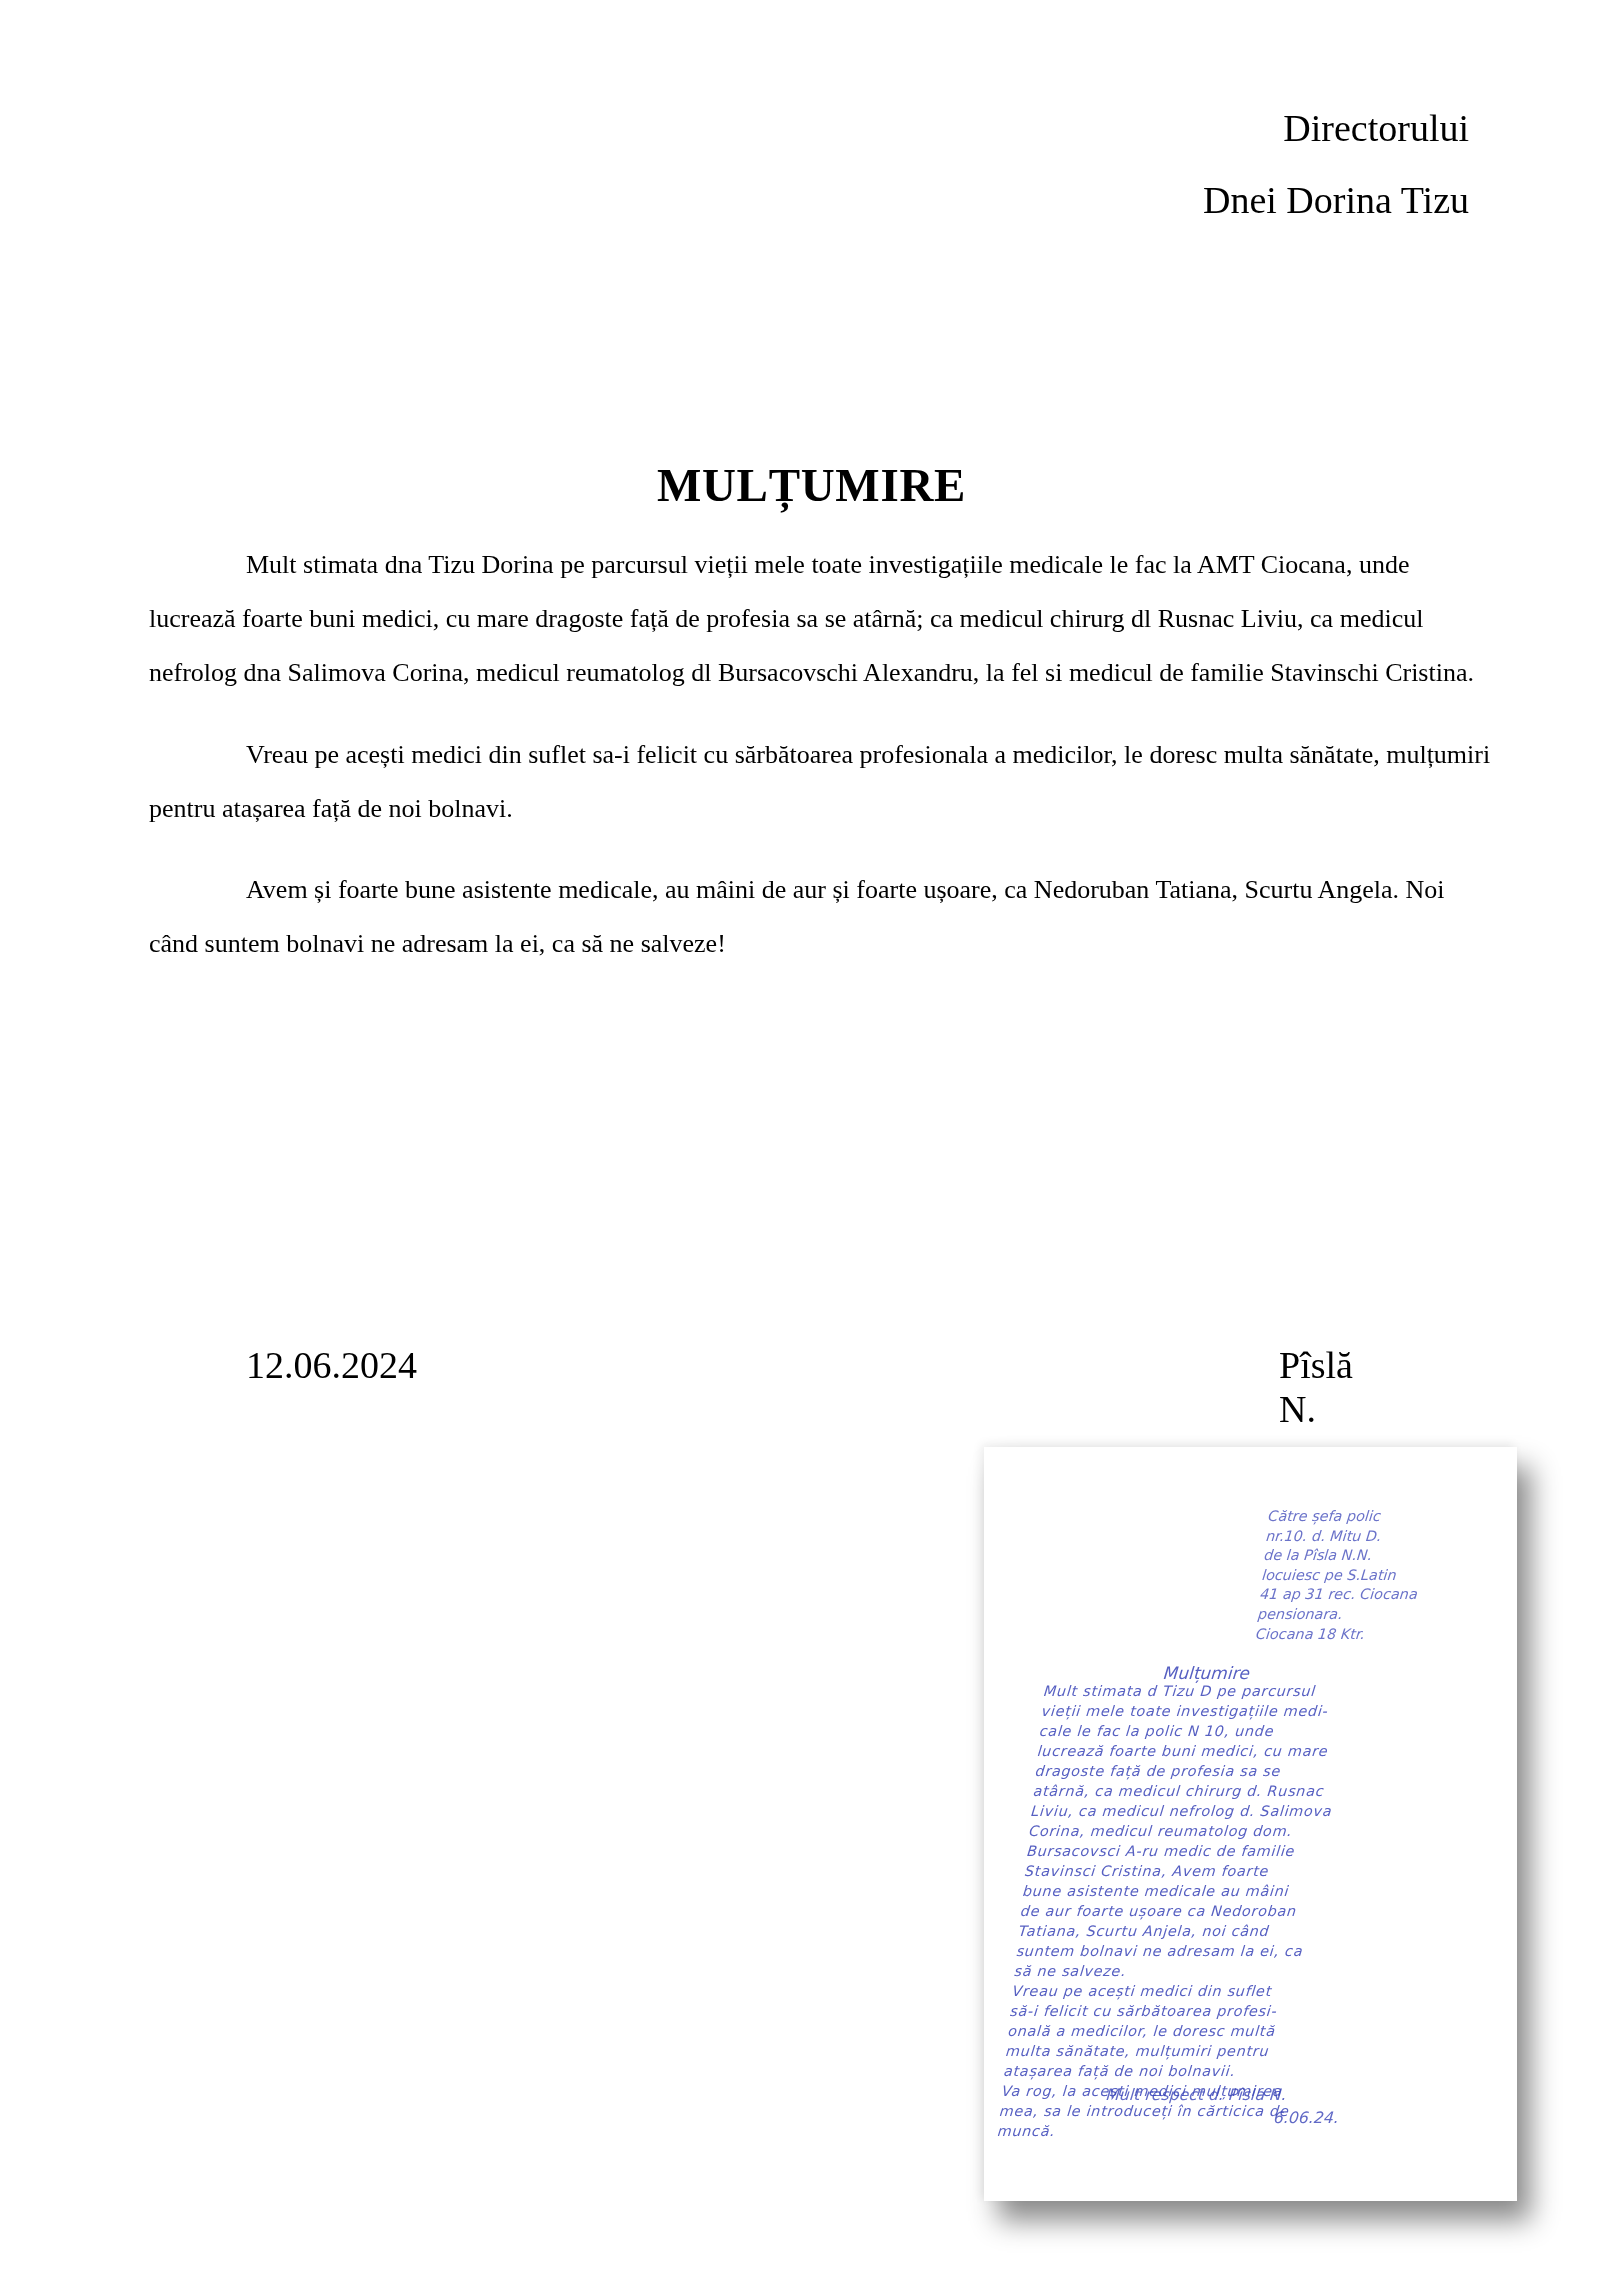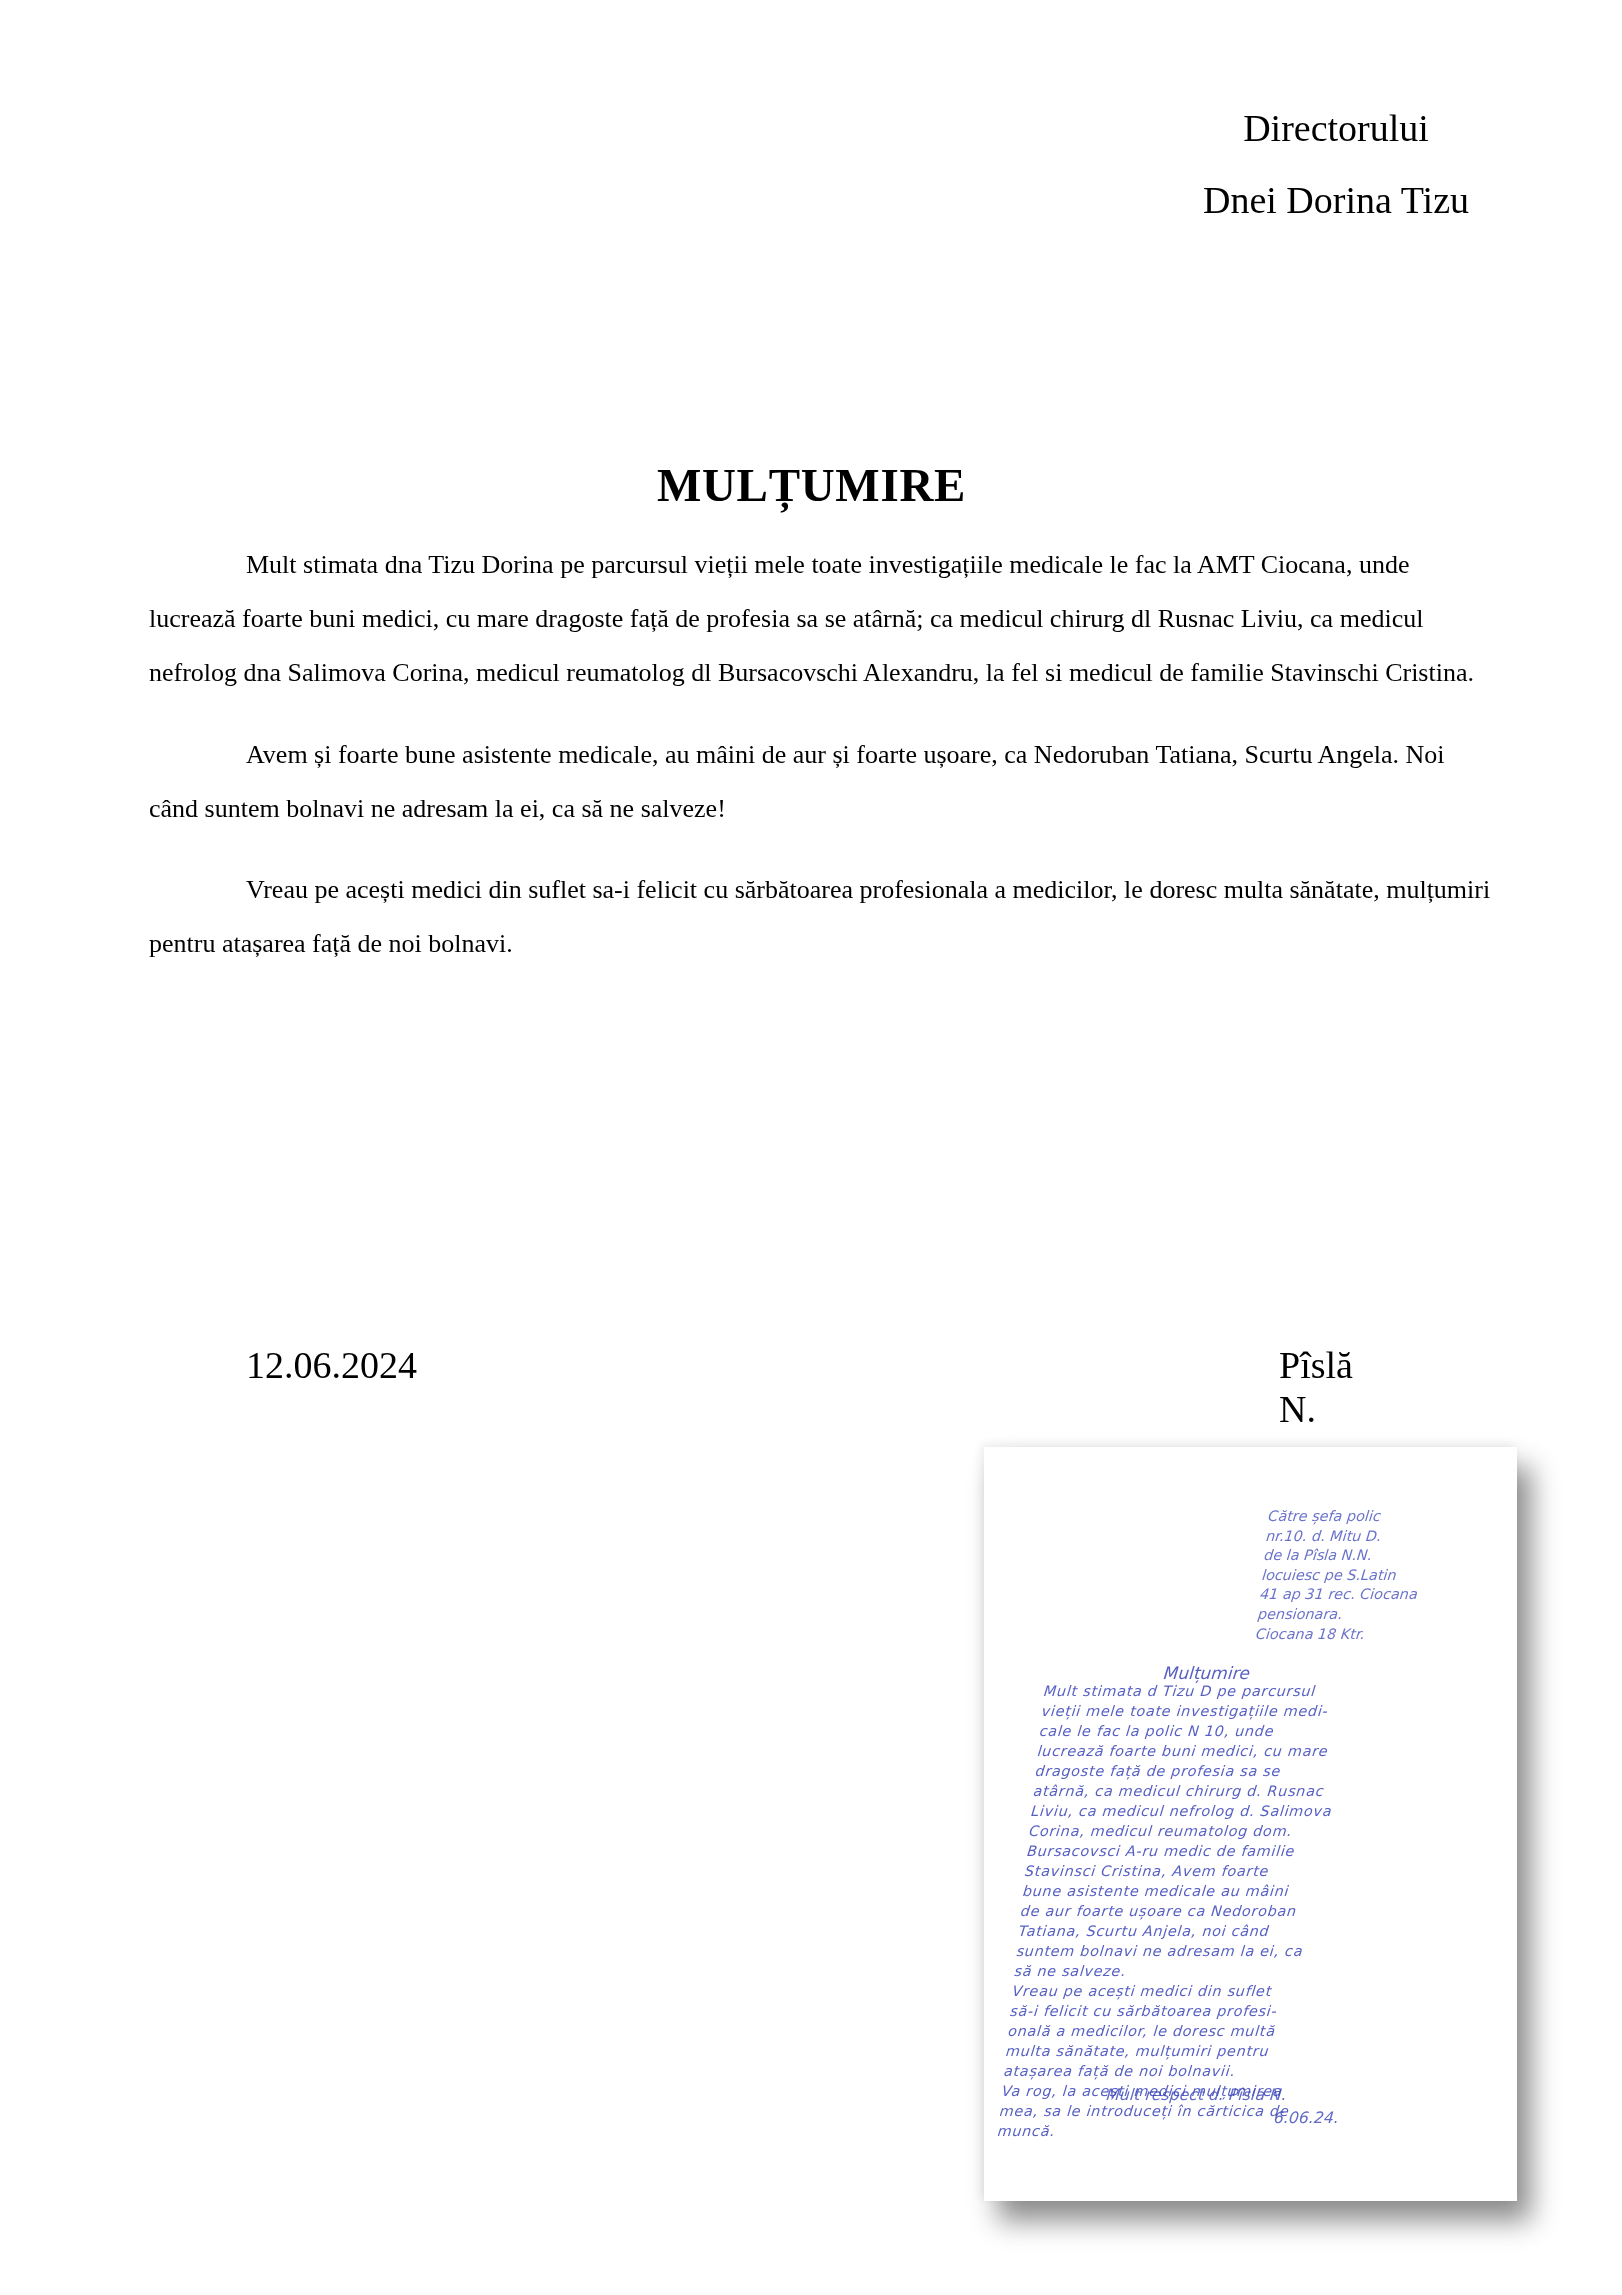--- a/index.html
+++ b/index.html
@@ -1,21 +1,21 @@
 <!DOCTYPE html>
 <html style="font-size:10.5px"><head>
   <meta charset="utf-8">
   <style>
     html, body { margin: 0; padding: 0; background: #ffffff; }
     body {
       width: 1623px; height: 2295px; position: relative; overflow: hidden;
       font-family: "Liberation Serif", "DejaVu Serif", serif; color: #000;
     }
     .addressee {
-      position: absolute; right: 154px; top: 92px; text-align: center;
+      position: absolute; right: 154px; top: 92px; text-align: right;
       font-size: 38px; line-height: 72px;
     }
     .addressee div { white-space: nowrap; }
     .title {
       position: absolute; left: 0; width: 1623px; top: 458px; text-align: center;
       font-size: 47px; font-weight: bold; letter-spacing: 0.7px;
     }
     .body {
       position: absolute; left: 149px; width: 1348px; top: 538px;
       font-size: 26px; line-height: 54px;
@@ -51,22 +51,22 @@
 
 <div class="addressee">
   <div>Directorului</div>
   <div>Dnei Dorina Tizu</div>
 </div>
 
 <div class="title">MULȚUMIRE</div>
 
 <div class="body">
   <p>Mult stimata dna Tizu Dorina pe parcursul vieții mele toate investigațiile medicale le fac la AMT Ciocana, unde lucrează foarte buni medici, cu mare dragoste față de profesia sa se atârnă; ca medicul chirurg dl Rusnac Liviu, ca medicul nefrolog dna Salimova Corina, medicul reumatolog dl Bursacovschi Alexandru, la fel si medicul de familie Stavinschi Cristina.</p>
+  <p>Vreau pe acești medici din suflet sa-i felicit cu sărbătoarea profesionala a medicilor, le doresc multa sănătate, mulțumiri pentru atașarea față de noi bolnavi.</p>
   <p>Avem și foarte bune asistente medicale, au mâini de aur și foarte ușoare, ca Nedoruban Tatiana, Scurtu Angela. Noi când suntem bolnavi ne adresam la ei, ca să ne salveze!</p>
-  <p>Vreau pe acești medici din suflet sa-i felicit cu sărbătoarea profesionala a medicilor, le doresc multa sănătate, mulțumiri pentru atașarea față de noi bolnavi.</p>
 </div>
 
 <div class="sign-row">
   <span class="date">12.06.2024</span>
   <span class="signer">Pîslă N.</span>
 </div>
 
 <div class="scan-wrap">
   <div class="scan">
     <div class="hdr">

